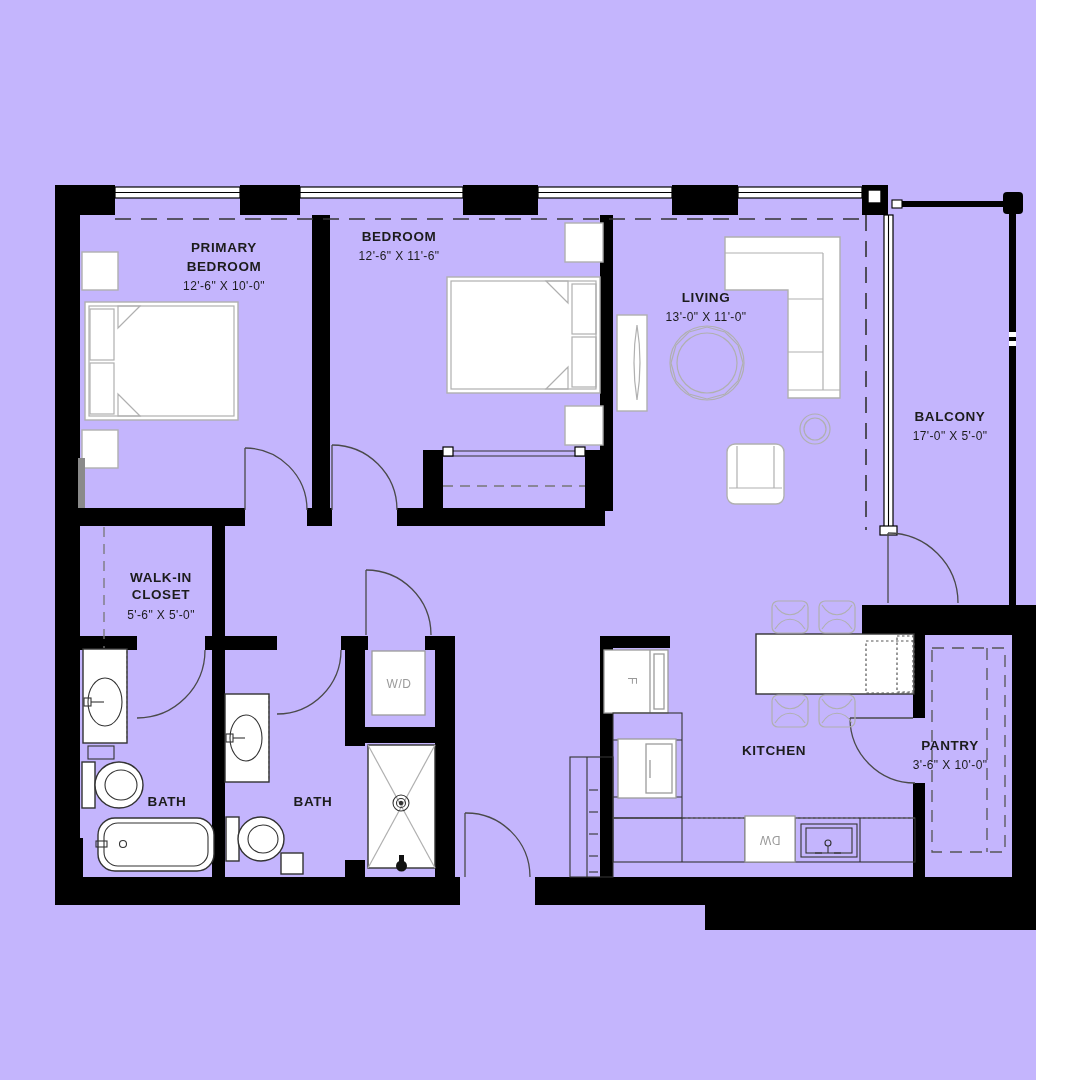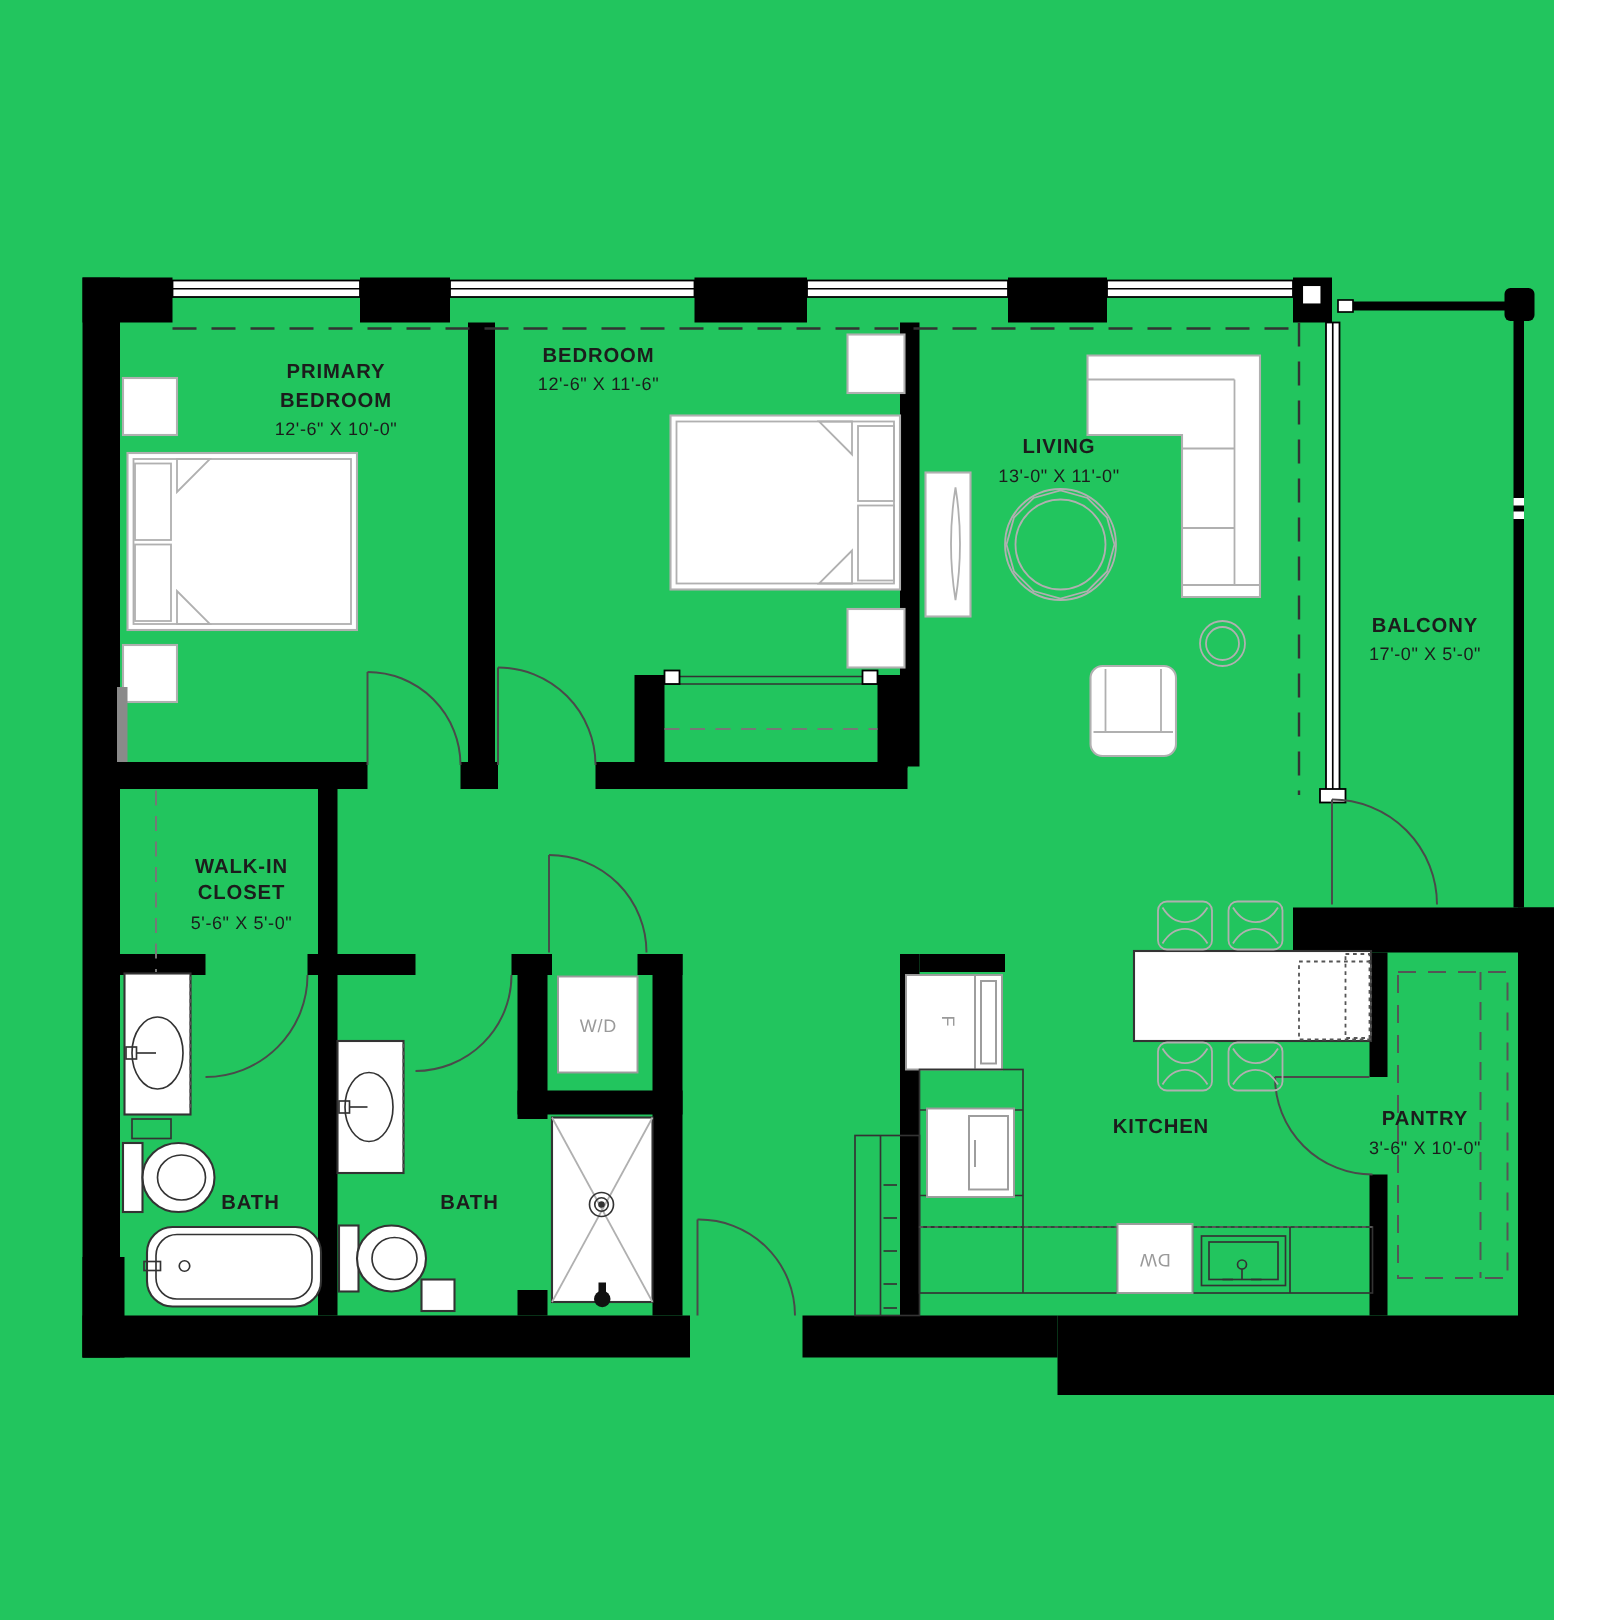--- a/index.html
+++ b/index.html
@@ -1,16 +1,16 @@
 <!DOCTYPE html>
 <html><head>
 <meta charset="utf-8">
 <style>
   html,body{margin:0;padding:0;background:#ffffff;}
-  .stage{width:1036px;height:1080px;position:relative;background:#22c55e;overflow:hidden;}
+  .stage{width:1036px;height:1080px;position:relative;background:#c4b5fd;overflow:hidden;}
   svg{display:block;}
   text{font-family:"Liberation Sans","DejaVu Sans",sans-serif;fill:#1c1c1c;}
   .room-name{font-size:13.5px;letter-spacing:.6px;font-weight:600;}
   .room-dims{font-size:12px;letter-spacing:.4px;font-weight:500;}
   .appliance-label{font-size:12px;letter-spacing:.5px;fill:#9a9a9a;font-weight:500;}
   .wall{fill:#000;stroke:none;}
   .win{fill:#fff;stroke:#000;stroke-width:1.2;}
   .thin{stroke:#000;stroke-width:1.1;fill:none;}
   .door{stroke:#4a4a4a;stroke-width:1.3;fill:none;}
   .fix{stroke:#333;stroke-width:1.4;fill:#fff;}

